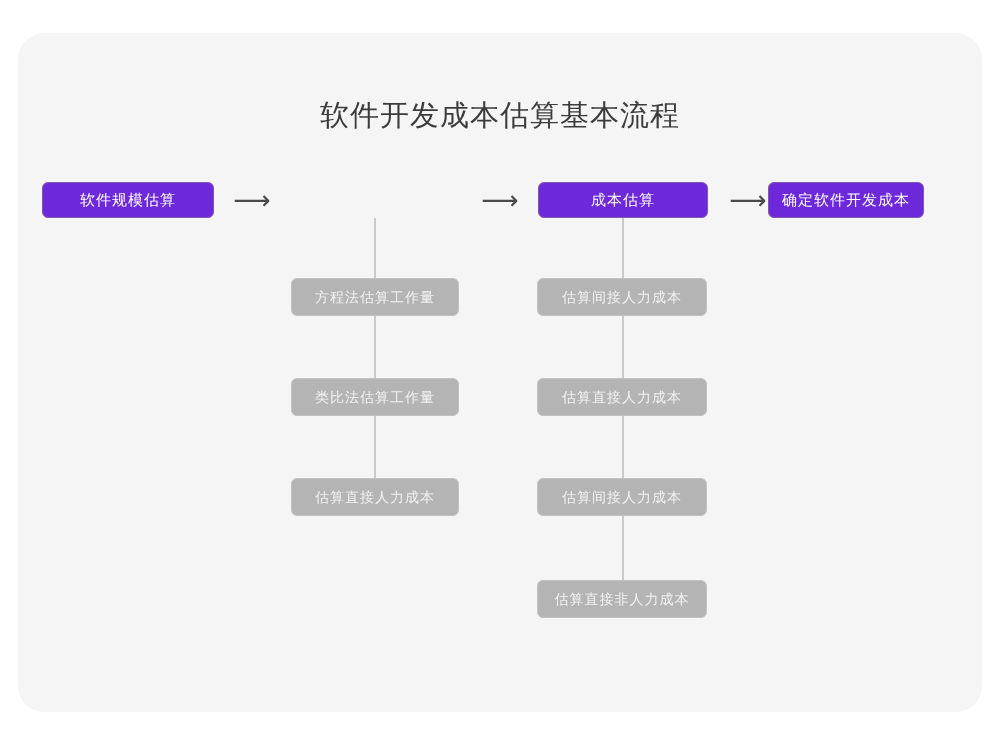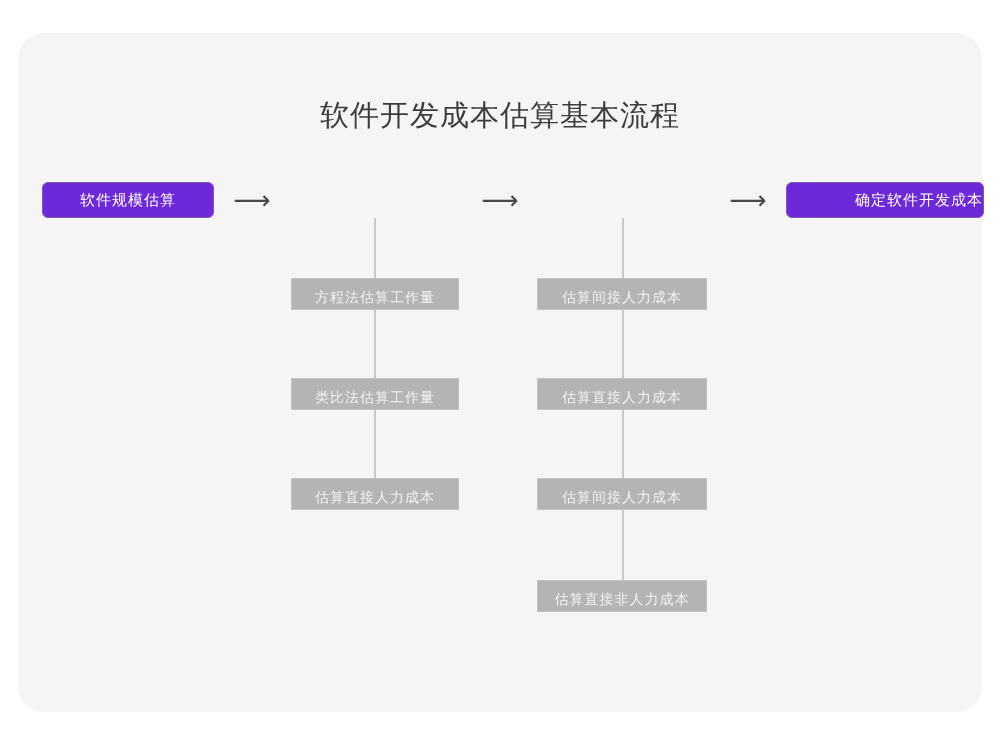--- a/index.html
+++ b/index.html
@@ -57,21 +57,21 @@
     font-size: 15px;
     line-height: 34px;
     text-align: center;
     letter-spacing: 1px;
     white-space: nowrap;
   }
 
   .stage.s0 { left: 42px;  width: 172px; }
   .stage.s1 { left: 290px; width: 170px; }
   .stage.s2 { left: 538px; width: 170px; }
-  .stage.s3 { left: 786px; width: 198px; text-align: right; }
+  .stage.s3 { left: 768px; width: 156px; }
 
   
   .flow-arrow {
     position: absolute;
     top: 182px;
     height: 36px;
     width: 60px;
     color: #4a4a4a;
     font-size: 26px;
     line-height: 36px;
@@ -86,24 +86,24 @@
     position: absolute;
     width: 2px;
     background: #c9c9c9;
   }
   .spine.c1 { left: 374px; top: 218px; height: 262px; }
   .spine.c2 { left: 622px; top: 218px; height: 364px; }
 
   
   .substep {
     position: absolute;
-    height: 32px;
+    height: 38px;
     background: #b4b4b4;
     border: 1px solid #c3c3c3;
-    border-radius: 0;
+    border-radius: 6px;
     color: #f2f2f2;
     font-size: 14px;
     line-height: 36px;
     text-align: center;
     letter-spacing: 1px;
     white-space: nowrap;
   }
 
   .col1 .substep { left: 291px; width: 168px; }
   .col2 .substep { left: 537px; width: 170px; }
@@ -125,20 +125,21 @@
   <div class="spine c1"></div>
   <div class="spine c2"></div>
 
   <div class="stage s0">软件规模估算</div>
 
   <div class="flow-arrow a0">⟶</div>
 
 
   <div class="flow-arrow a1">⟶</div>
 
+  <div class="stage s2">成本估算</div>
 
   <div class="flow-arrow a2">⟶</div>
 
   <div class="stage s3">确定软件开发成本</div>
 
   <div class="col1">
     <div class="substep r0">方程法估算工作量</div>
     <div class="substep r1">类比法估算工作量</div>
     <div class="substep r2">估算直接人力成本</div>
   </div>

